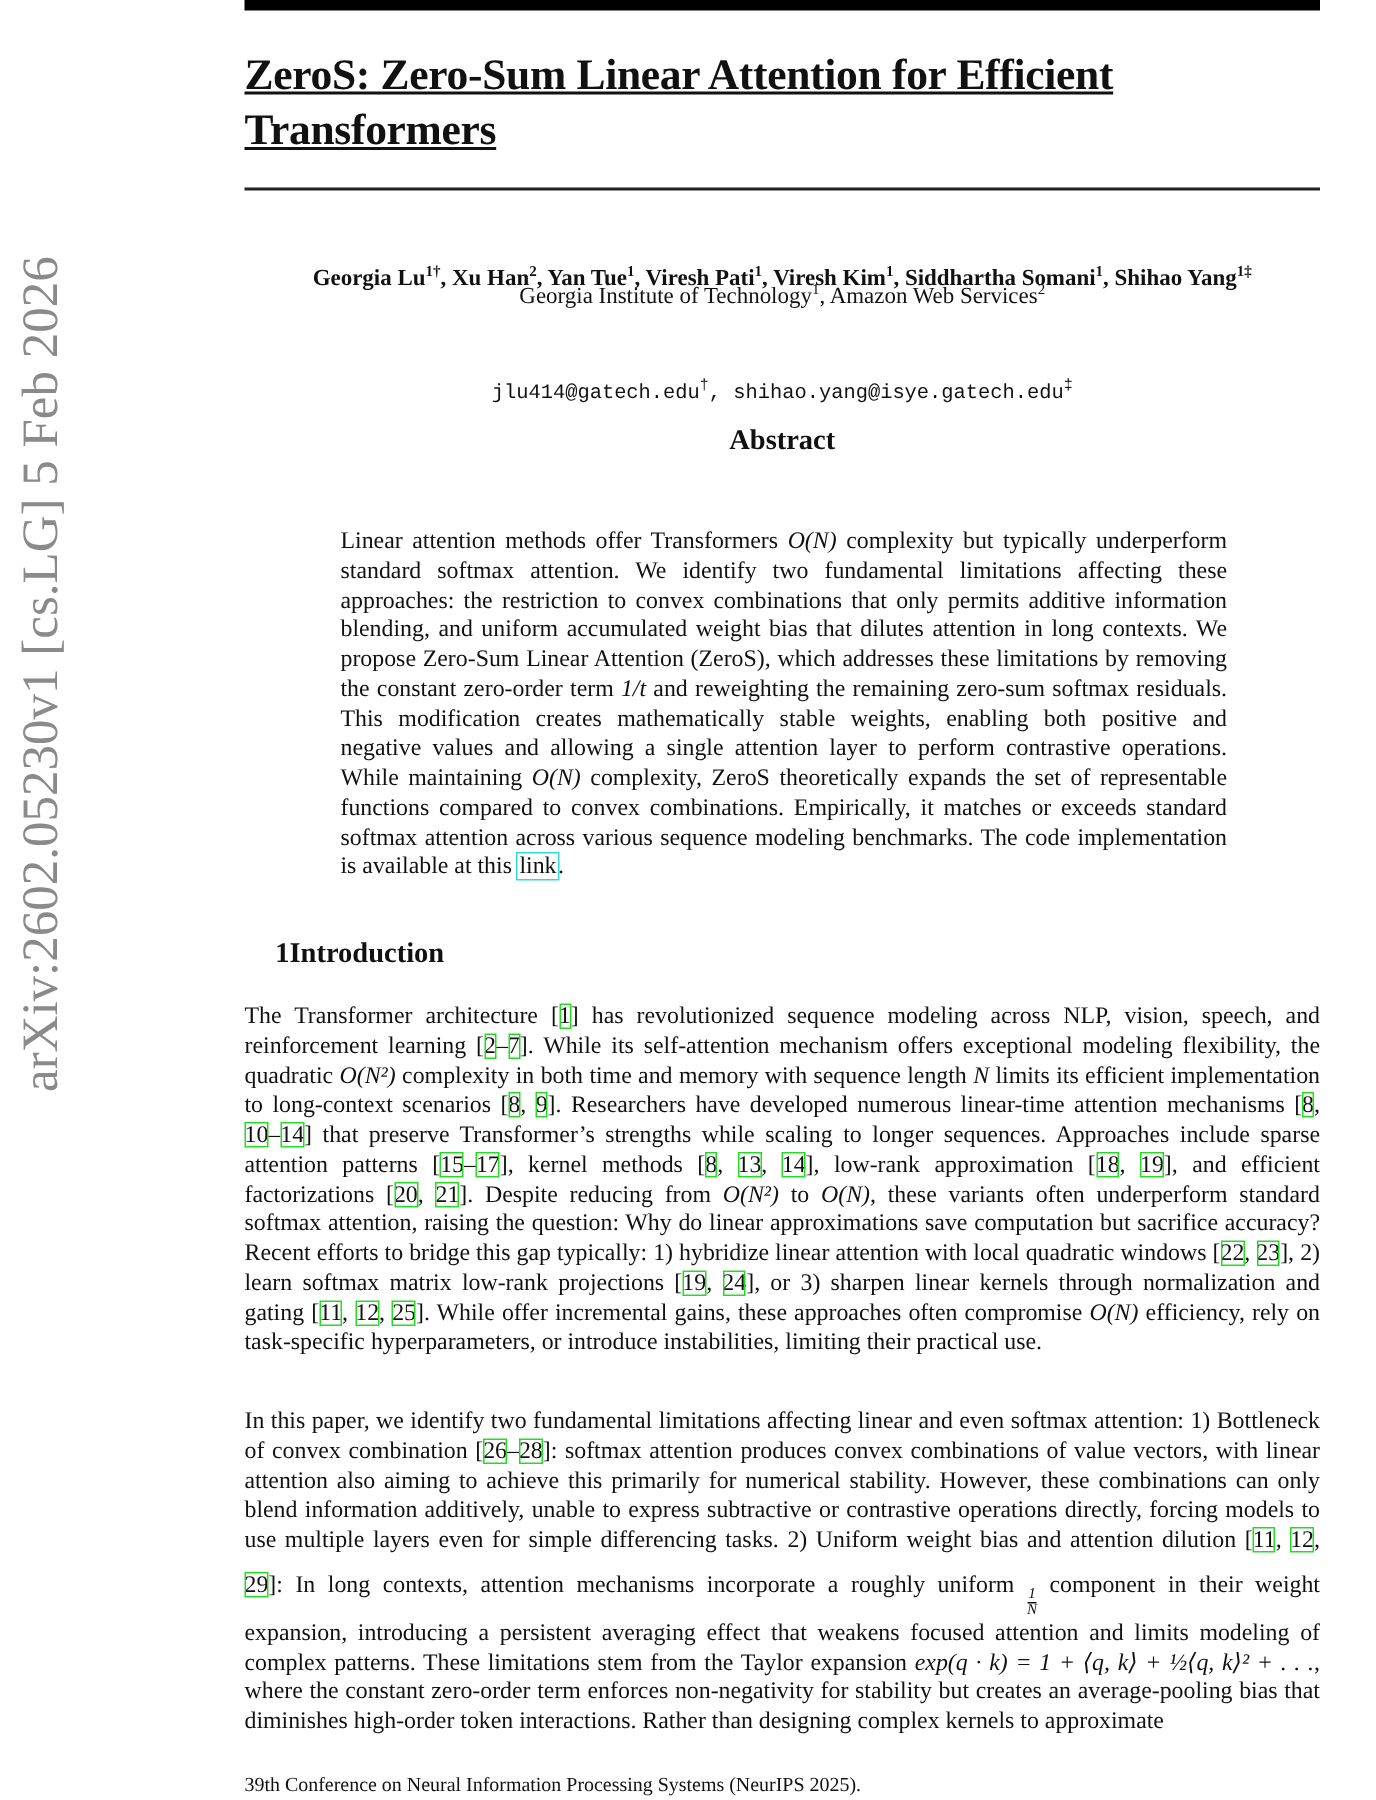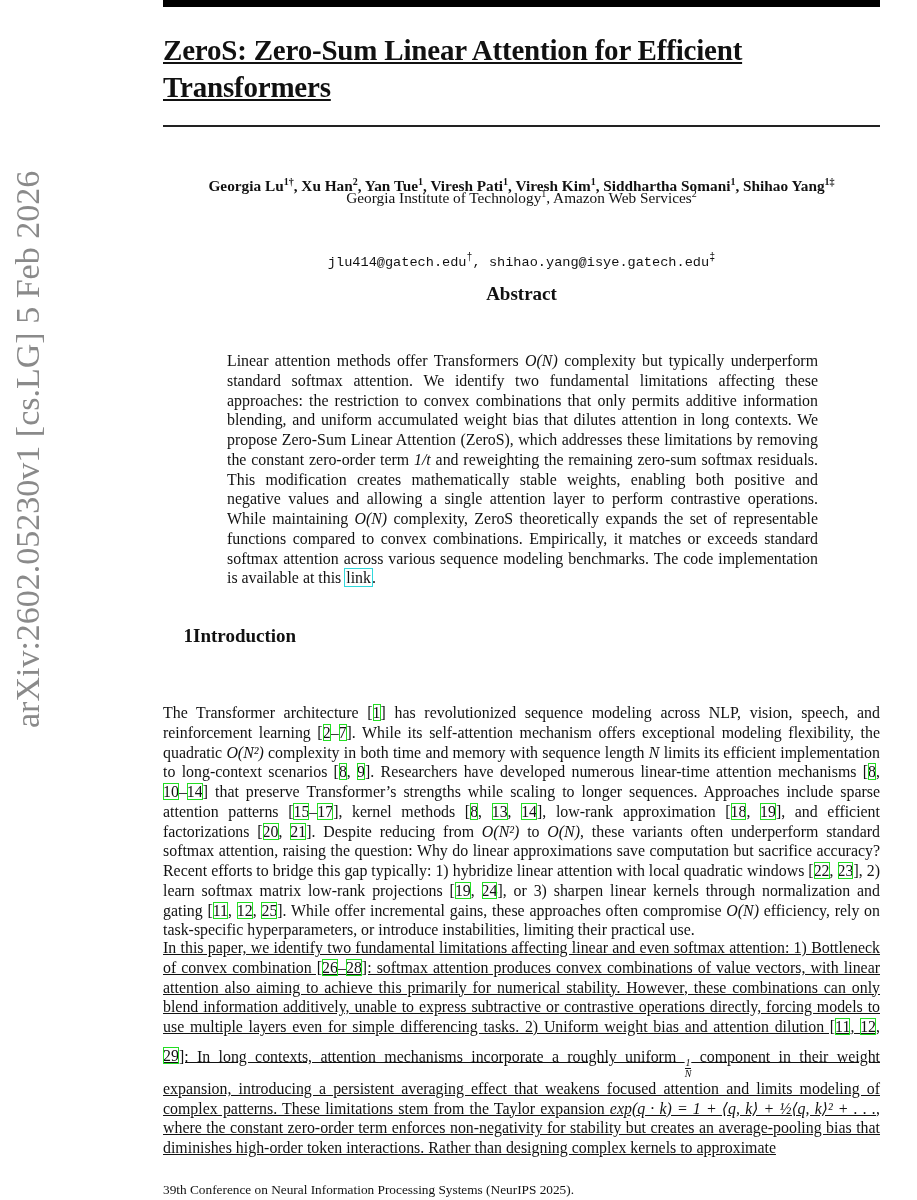--- a/index.html
+++ b/index.html
@@ -19,22 +19,22 @@
   .abstract-heading { position: absolute; left: 163px; top: 282px; width: 717px; text-align: center;
                       font-weight: bold; font-size: 19px; line-height: 24px; }
   .abstract-body { position: absolute; left: 227px; top: 351px; width: 591px; text-align: justify;
                    font-size: 15.9px; line-height: 19.75px; }
   .link-box { outline: 1.5px solid #30d8dc; padding: 0 1px; }
   .side-stamp { position: absolute; left: 8px; top: 728px; transform-origin: 0 0; transform: rotate(-90deg);
                 font-size: 34px; color: #8a8a8a; white-space: nowrap; line-height: 40px; }
   .section-heading { position: absolute; left: 163px; top: 624px; font-weight: bold; font-size: 19px; line-height: 24px; text-align: right; }
   .section-heading .num { display: inline-block; width: 30px; }
   .para { position: absolute; left: 163px; width: 717px; text-align: justify; font-size: 15.9px; line-height: 19.75px; }
-  .para1 { top: 703px; }
-  .para2 { top: 938px; text-decoration: underline; }
+  .para1 { top: 668px; }
+  .para2 { top: 938px; }
   .cite { outline: 1.5px solid #22dd22; outline-offset: -1px; }
   .math { font-style: italic; margin-top: 21px; }
   .frac { display: inline-block; vertical-align: middle; text-align: center; font-size: 10px; line-height: 10px; }
   .frac span { display: block; }
   .frac .den { border-top: 1px solid #111; }
   .footer { position: absolute; left: 163px; top: 1181px; font-size: 13.3px; line-height: 17px; text-align: center; }
 </style>
 </head>
 <body>
 

